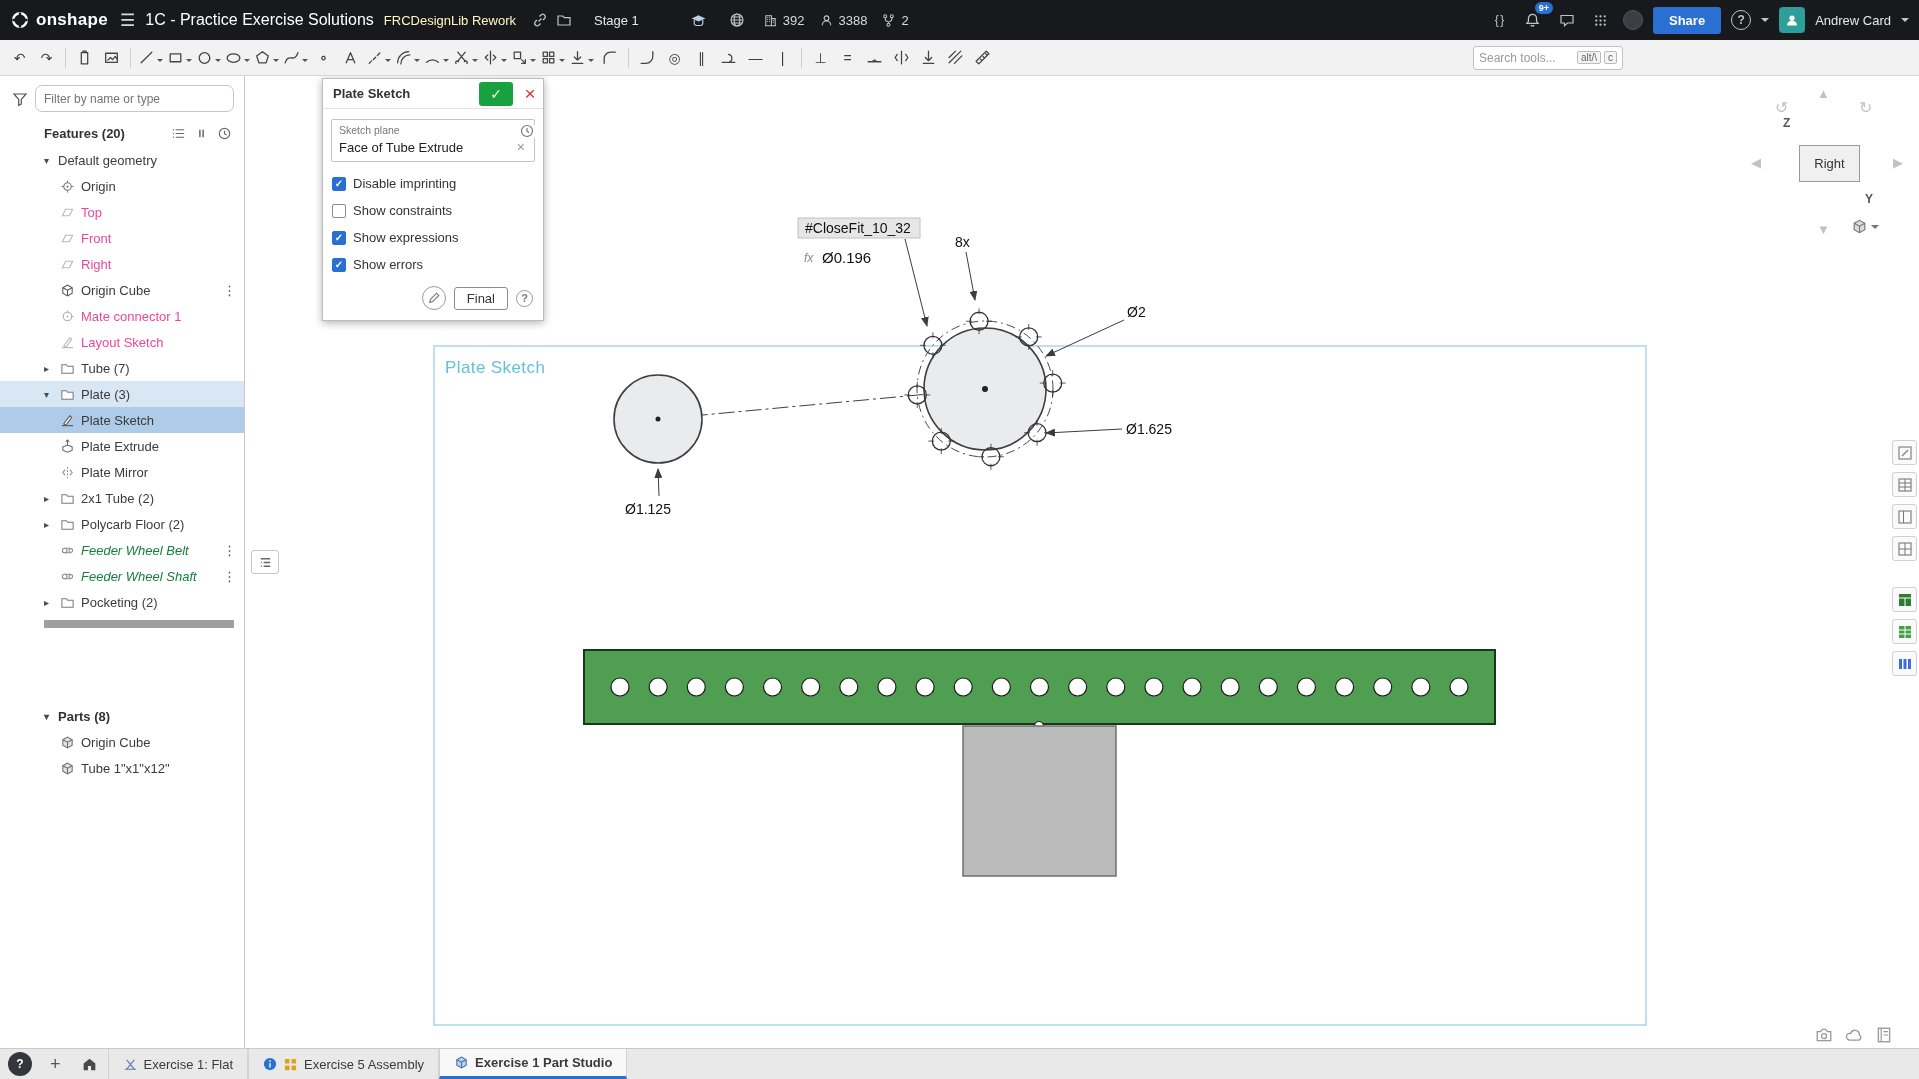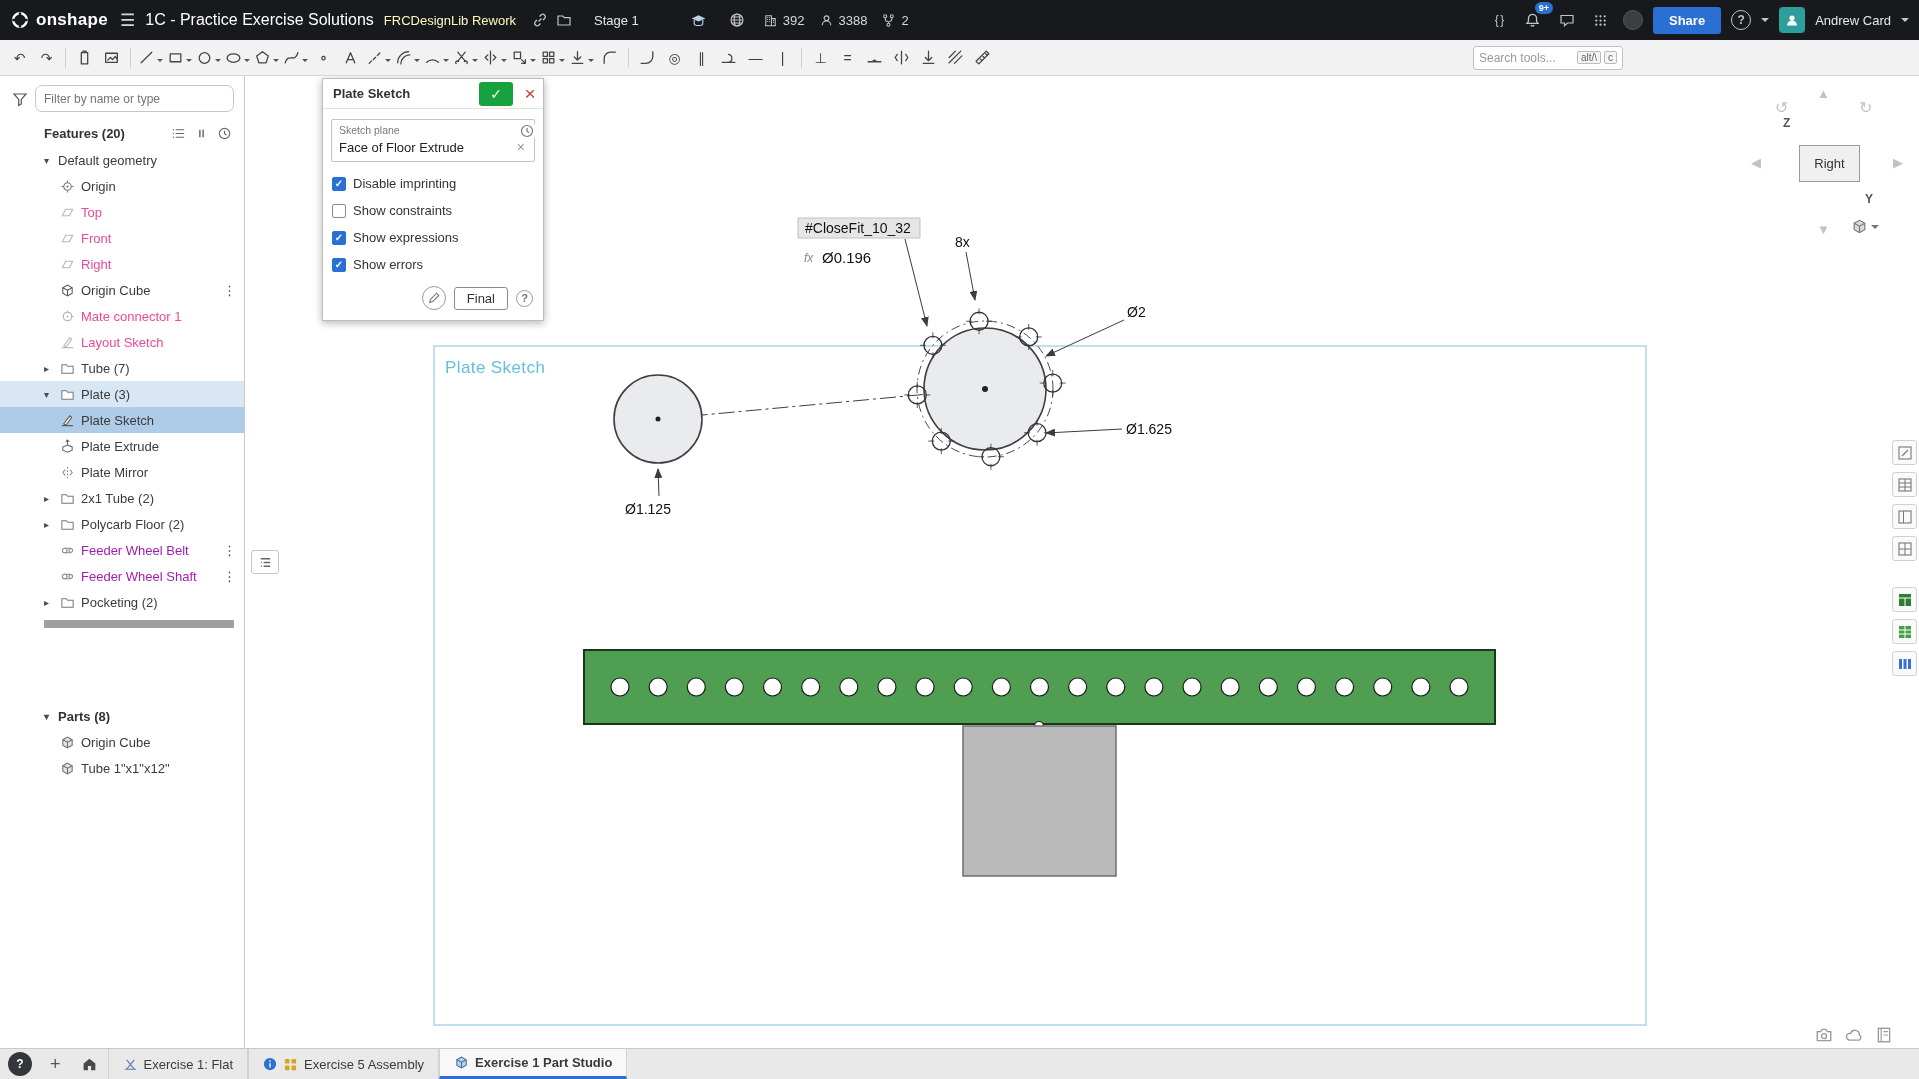--- a/index.html
+++ b/index.html
@@ -46,21 +46,21 @@
   .filter-input{flex:1;height:27px;border:1px solid #c6c6c6;border-radius:7px;padding:0 8px;font-size:12px;outline:none}
   .features-header{display:flex;align-items:center;padding:4px 12px 4px 44px;font-weight:bold;height:28px}
   .fh-icons{margin-left:auto;display:flex;gap:9px;align-items:center}
   .fh-icons span{display:inline-flex}
   .trow{display:flex;align-items:center;height:26px;padding-left:44px;padding-right:8px;white-space:nowrap}
   .caret{width:14px;min-width:14px;font-size:10px;color:#4a4a4a;text-align:left}
   .spacer{width:14px;min-width:14px}
   .ticon{width:18px;min-width:18px;height:16px;margin-right:5px;display:inline-flex;align-items:center;justify-content:center}
   .tlabel{color:#3b3b3b}
   .gray .tlabel{color:#ec4899}
-  .ital .tlabel{color:#a21caf}
+  .ital .tlabel{font-style:italic;color:#15803d}
   .hl{background:#d9e7f4}
   .sel{background:#aecbe8}
   .tdots{margin-left:auto;color:#444;font-size:13px}
   .rollback{height:8px;background:#9f9f9f;margin:5px 10px 5px 44px;border-radius:1px}
   .parts-gap{height:70px}
   .parts-header{display:flex;align-items:center;height:26px;padding-left:44px;font-weight:bold}
 
   
   .canvas{position:relative;flex:1;background:#fff;overflow:hidden}
   .sketch-svg{position:absolute;left:0;top:0}
@@ -750,21 +750,21 @@
       </div>
       <button class="dlg-history">
         <svg width="16" height="16" viewBox="0 0 16 16">
             <circle cx="8" cy="8" r="5.5" fill="none" stroke="#777" stroke-width="1.2"></circle>
             <path d="M8 5v3.2l2.2 1.3" stroke="#777" fill="none" stroke-width="1.2"></path>
           </svg>
       </button>
       <div class="plane-box">
         <div class="plane-label">Sketch plane</div>
         <div class="plane-row">
-          <span class="plane-value">Face of Floor Extrude</span>
+          <span class="plane-value">Face of Tube Extrude</span>
           <span class="plane-clear">×</span>
         </div>
       </div>
       <div class="checks">
         <label class="chk-row">
           <span class="chk on">
               <span class="tick">✓</span>
             </span>
           <span>Disable imprinting</span>
         </label>

